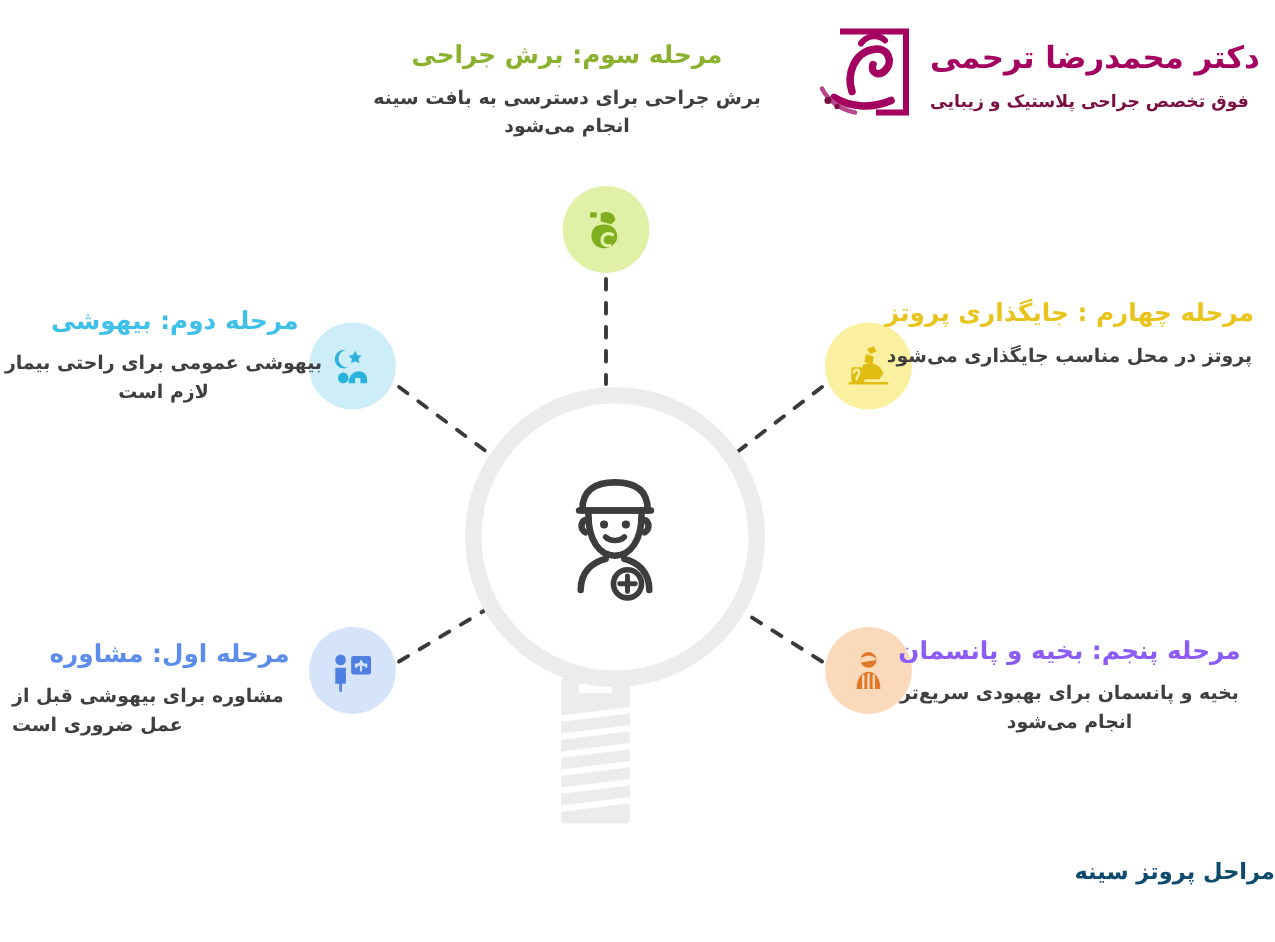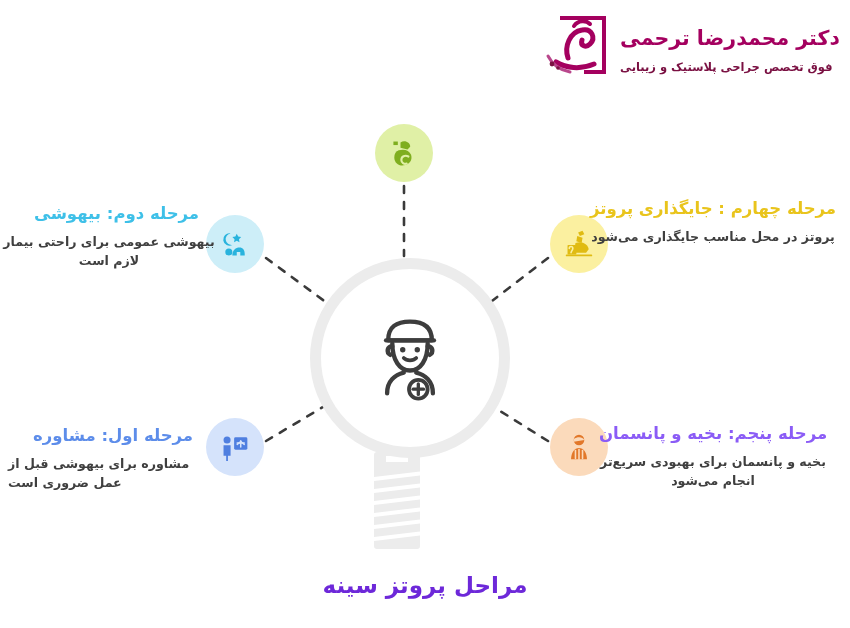--- a/index.html
+++ b/index.html
@@ -23,20 +23,21 @@
 
   
   .brand {
     position: absolute;
     top: 12px;
     right: 12px;
     width: 300px;
     height: 76px;
     display: flex;
     flex-direction: row;
+    align-items: center;
     justify-content: flex-end;
     gap: 8px;
   }
   .brand-text {
     display: flex;
     flex-direction: column;
     align-items: flex-end;
     justify-content: center;
     line-height: 1.25;
   }
@@ -175,24 +176,24 @@
   .c-orange { color: #8b5cf6; }
   .c-blue   { color: #5d8dea; }
   .c-cyan   { color: #3ec0e8; margin-left: 15px; }
 
   
   .footer-title {
     position: absolute;
     left: 0;
     right: 0;
     top: 572px;
-    text-align: center;
-    font-size: 23px;
-    font-weight: bold;
-    color: #6d28d9;
+    text-align: right;
+    font-size: 15px;
+    font-weight: bold;
+    color: #0c4a6e;
   }
 </style>
 </head>
 <body>
 
 <div id="canvas">
 
   <div class="brand">
     <div class="brand-text">
       <div class="brand-name">دکتر محمدرضا ترحمی</div>
@@ -322,20 +323,24 @@
     <svg viewBox="0 0 34 34" width="30" height="30">
       <g fill="#29b3dd">
         <path d="M12 5 a7 7 0 1 0 2 13 a6 6 0 1 1 -2 -13 z"></path>
         <path d="M19 5.5 l1.6 3.1 3.4 .6 -2.5 2.4 .6 3.4 -3.1 -1.6 -3.1 1.6 .6 -3.4 -2.5 -2.4 3.4 -.6 z"></path>
         <circle cx="10" cy="26" r="4"></circle>
         <path d="M14 30 c0 -6 4 -9 8 -9 c4 0 6 3 6 7 v2 h-5 v-4 h-4 v4 z"></path>
       </g>
     </svg>
   </div>
 
+  <div class="step-text txt-s3">
+    <p class="step-title c-green">مرحله سوم: برش جراحی</p>
+    <p class="step-desc">برش جراحی برای دسترسی به بافت سینه انجام می‌شود</p>
+  </div>
 
   <div class="step-text txt-s4">
     <p class="step-title c-yellow">مرحله چهارم : جایگذاری پروتز</p>
     <p class="step-desc">پروتز در محل مناسب جایگذاری می‌شود</p>
   </div>
 
   <div class="step-text txt-s5">
     <p class="step-title c-orange">مرحله پنجم: بخیه و پانسمان</p>
     <p class="step-desc">بخیه و پانسمان برای بهبودی سریع‌تر انجام می‌شود</p>
   </div>

